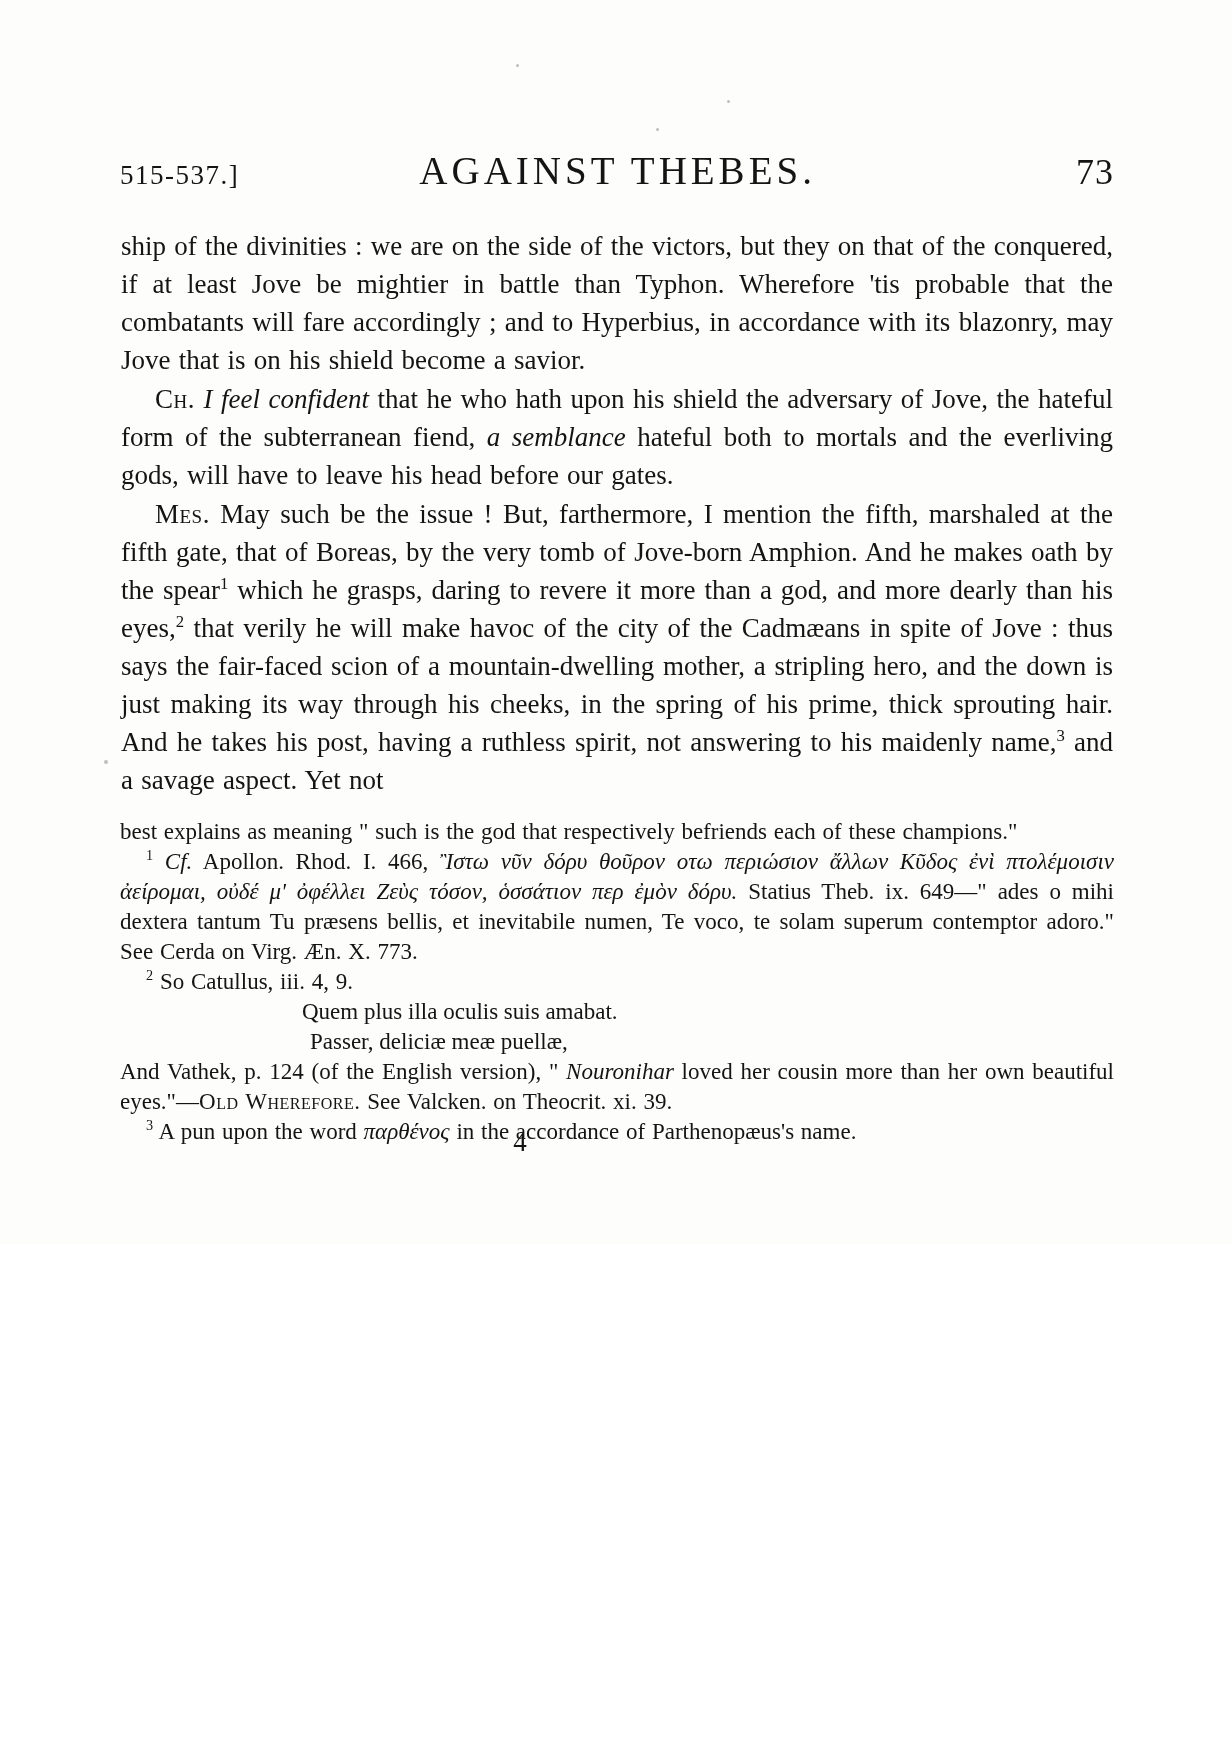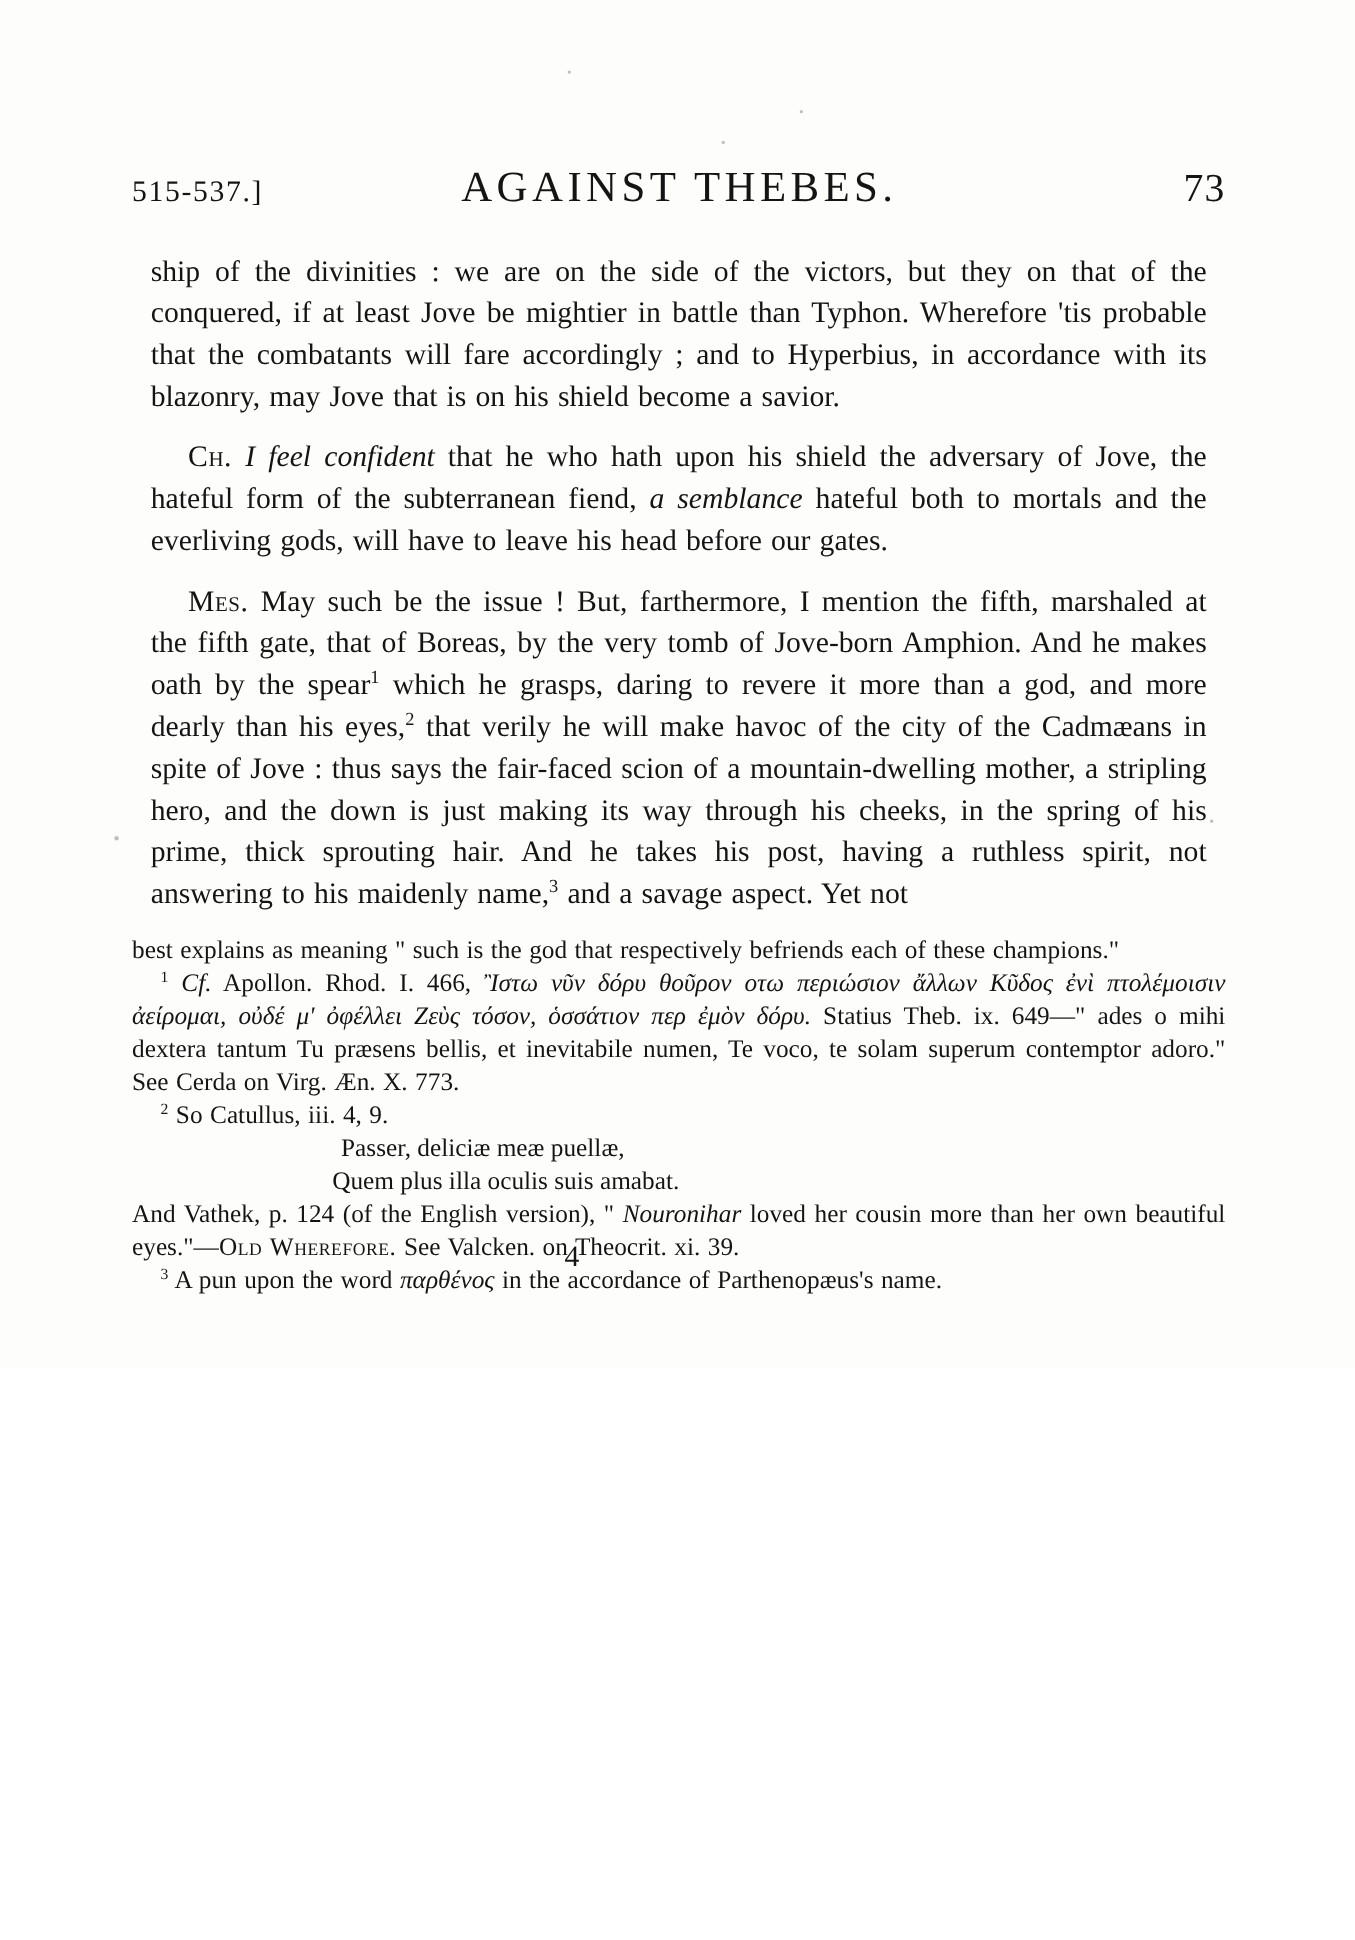--- a/index.html
+++ b/index.html
@@ -34,21 +34,21 @@
     transform: translateX(-40px);
   }
   .header-pageno {
     font-size: 36px;
     letter-spacing: 1px;
   }
   .text-block {
     width: 994px;
   }
   .body-para {
-    margin: 17px;
+    margin: 1px;
     font-size: 27px;
     line-height: 38px;
     text-align: justify;
     text-indent: 34px;
     word-spacing: 1.5px;
   }
   .body-para.no-indent { text-indent: 0; }
 
   .footnotes {
     margin-top: 18px;
@@ -109,22 +109,22 @@
     <p class="body-para no-indent"><span class="run-normal">ship of the divinities : we are on the side of the victors, but they on that of the conquered, if at least Jove be mightier in battle than Typhon.  Wherefore 'tis probable that the combatants will fare accordingly ; and to Hyperbius, in accordance with its blazonry, may Jove that is on his shield become a savior.</span></p>
     <p class="body-para"><span class="run-smallcaps">Ch.</span><span class="run-normal"> </span><span class="run-italic">I feel confident</span><span class="run-normal"> that he who hath upon his shield the adversary of Jove, the hateful form of the subterranean fiend, </span><span class="run-italic">a semblance</span><span class="run-normal"> hateful both to mortals and the everliving gods, will have to leave his head before our gates.</span></p>
     <p class="body-para"><span class="run-smallcaps">Mes.</span><span class="run-normal"> May such be the issue !  But, farthermore, I mention the fifth, marshaled at the fifth gate, that of Boreas, by the very tomb of Jove-born Amphion.  And he makes oath by the spear</span><span class="run-sup">1</span><span class="run-normal"> which he grasps, daring to revere it more than a god, and more dearly than his eyes,</span><span class="run-sup">2</span><span class="run-normal"> that verily he will make havoc of the city of the Cadmæans in spite of Jove : thus says the fair-faced scion of a mountain-dwelling mother, a stripling hero, and the down is just making its way through his cheeks, in the spring of his prime, thick sprouting hair.  And he takes his post, having a ruthless spirit, not answering to his maidenly name,</span><span class="run-sup">3</span><span class="run-normal"> and a savage aspect.   Yet not</span></p>
   </main>
 
   <section class="footnotes">
     <p class="fn no-indent"><span class="run-normal">best explains as meaning " such is the god that respectively befriends each of these champions."</span></p>
     <p class="fn"><span class="run-sup">1</span><span class="run-normal"> </span><span class="run-italic">Cf.</span><span class="run-normal"> Apollon. Rhod. I. 466, </span><span class="run-italic">Ἲστω νῦν δόρυ θοῦρον οτω περιώσιον ἄλλων Κῦδος ἐνὶ πτολέμοισιν ἀείρομαι, οὐδέ μ' ὀφέλλει Ζεὺς τόσον, ὁσσάτιον περ ἐμὸν δόρυ.</span><span class="run-normal">  Statius Theb. ix. 649—" ades o mihi dextera tantum Tu præsens bellis, et inevitabile numen, Te voco, te solam superum contemptor adoro."   See Cerda on Virg. Æn. X. 773.</span></p>
     <p class="fn"><span class="run-sup">2</span><span class="run-normal"> So Catullus, iii. 4, 9.</span></p>
     <div class="verse">
+      <div class="verse-line verse-line-2">Quem plus illa oculis suis amabat.</div>
       <div class="verse-line">Passer, deliciæ meæ puellæ,</div>
-      <div class="verse-line verse-line-2">Quem plus illa oculis suis amabat.</div>
     </div>
     <p class="fn no-indent"><span class="run-normal">And Vathek, p. 124 (of the English version), " </span><span class="run-italic">Nouronihar</span><span class="run-normal"> loved her cousin more than her own beautiful eyes."—</span><span class="run-smallcaps">Old Wherefore.</span><span class="run-normal">   See Valcken. on Theocrit. xi. 39.</span></p>
     <p class="fn"><span class="run-sup">3</span><span class="run-normal"> A pun upon the word </span><span class="run-italic">παρθένος</span><span class="run-normal"> in the accordance of Parthenopæus's name.</span></p>
   </section>
 
   <div class="signature">4</div>
 
   <div class="speck" style="left:516px; top:64px; width:3px; height:3px;"></div>
   <div class="speck" style="left:727px; top:100px; width:3px; height:3px;"></div>
   <div class="speck" style="left:656px; top:128px; width:3px; height:3px;"></div>

